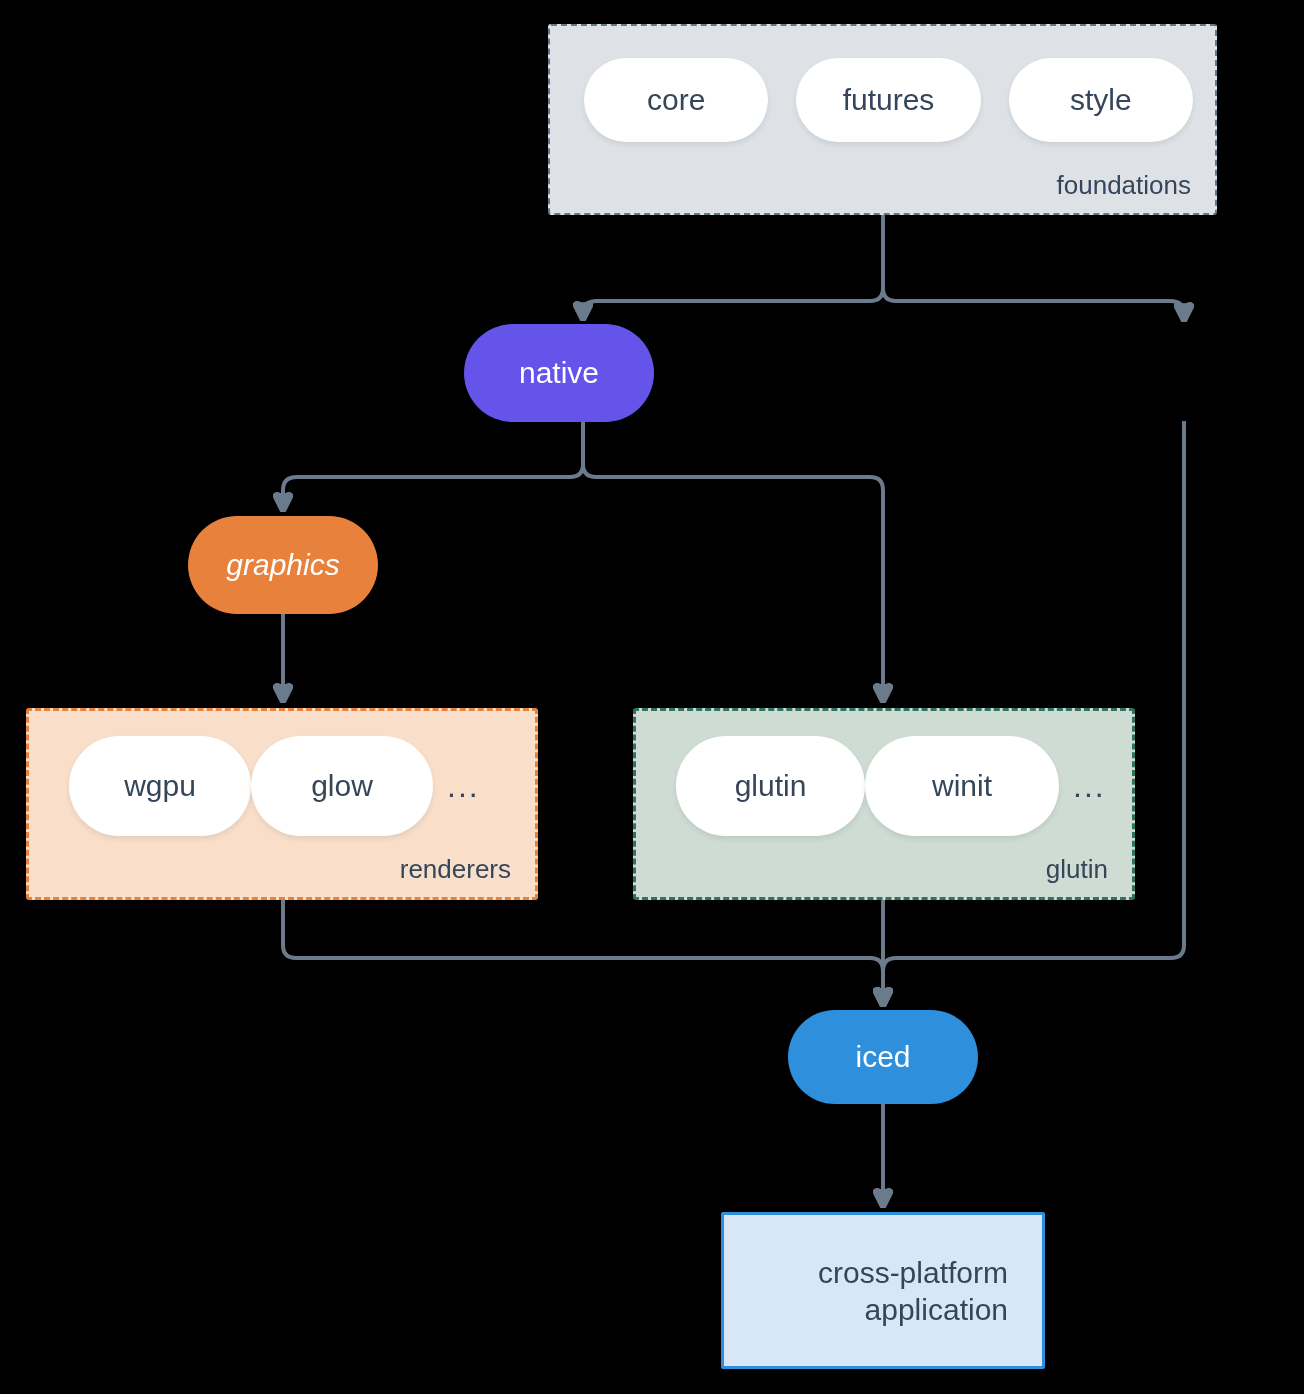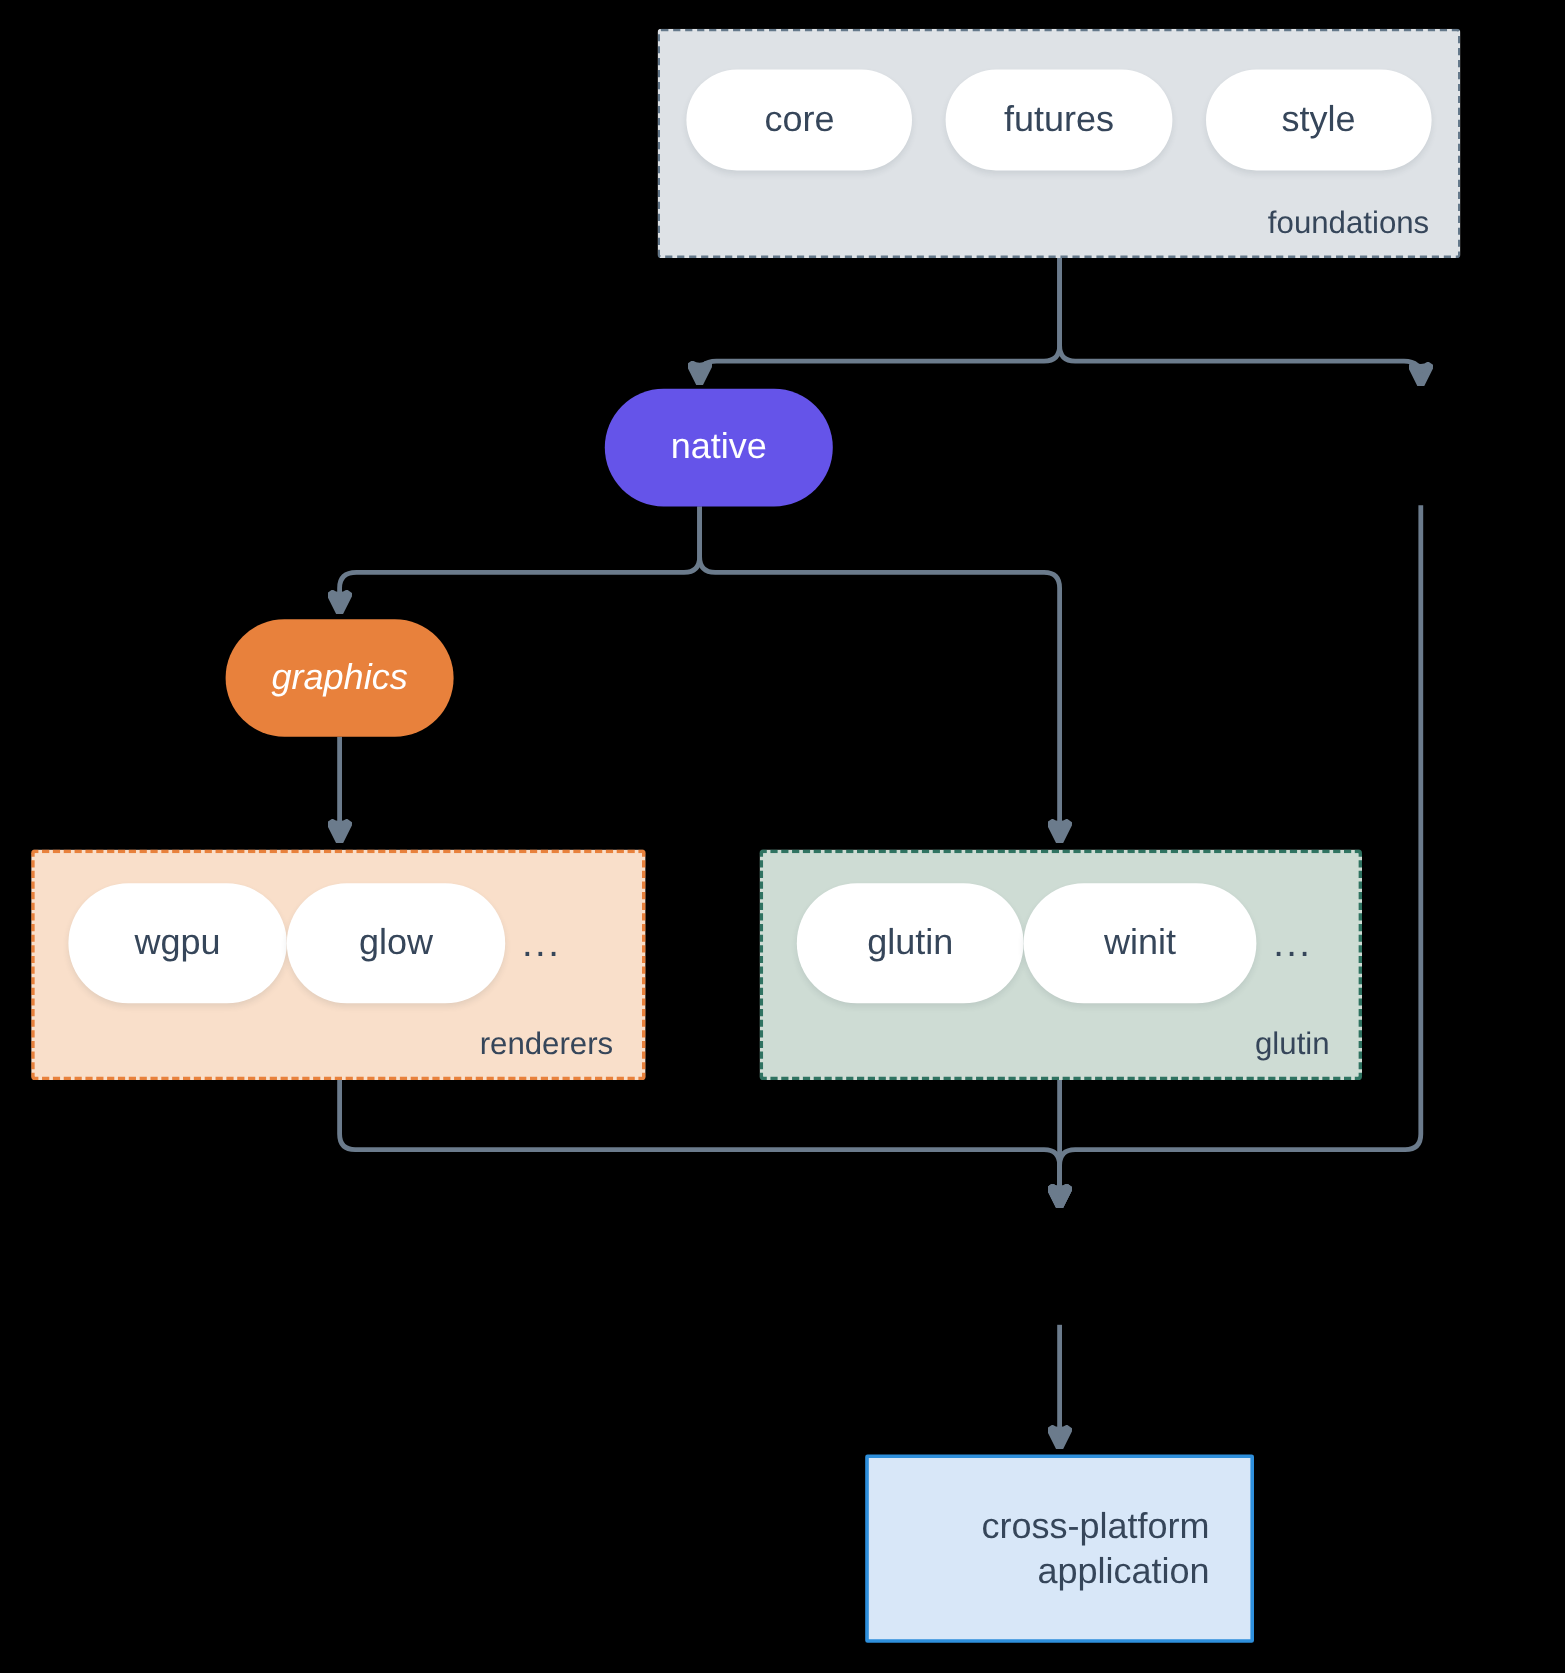--- a/index.html
+++ b/index.html
@@ -14,21 +14,21 @@
   .stage{
     position:relative; width:1304px; height:1394px; overflow:hidden;
     background:var(--background);
     font-family:"Liberation Sans","DejaVu Sans",sans-serif;
     color:var(--text-dark);
   }
   .connectors{position:absolute;left:0;top:0;width:1304px;height:1394px;}
   .connectors path{fill:none;stroke:var(--connector);stroke-width:4;}
   .arrowhead{fill:var(--connector);}
 
-  .group{position:absolute;box-sizing:border-box;border-radius:3px;}
+  .group{position:absolute;box-sizing:border-box;border-radius:3px;padding-left:12px;}
   .group-foundations{
     left:548px;top:24px;width:669px;height:191px;
     background:var(--foundations-bg);border:2px dashed var(--foundations-border);
   }
   .group-renderers{
     left:26px;top:708px;width:512px;height:192px;
     background:var(--renderers-bg);border:3px dashed var(--renderers-border);
   }
   .group-shells{
     left:633px;top:708px;width:502px;height:192px;
@@ -52,21 +52,21 @@
   .ellipsis{font-size:32px;color:var(--text-dark);margin-left:14px;letter-spacing:2px;}
   .group-label{
     position:absolute;right:24px;bottom:12px;
     font-size:26px;color:var(--text-dark);
   }
 
   .node{
     position:absolute;display:flex;align-items:center;justify-content:center;
     border-radius:999px;font-size:30px;color:var(--text-light);
   }
-  .node-native{left:504px;top:324px;width:190px;height:98px;background:var(--purple);text-align:right;}
+  .node-native{left:464px;top:324px;width:190px;height:98px;background:var(--purple);text-align:right;}
   .node-web{left:1090px;top:325px;width:187px;height:96px;background:var(--purple);}
   .node-graphics{left:188px;top:516px;width:190px;height:98px;background:var(--orange);font-style:italic;}
   .node-iced{left:788px;top:1010px;width:190px;height:94px;background:var(--blue);}
 
   .app-box{
     position:absolute;left:721px;top:1212px;width:324px;height:157px;
     box-sizing:border-box;background:var(--app-bg);border:3px solid var(--app-border);
     border-radius:2px;display:flex;align-items:center;justify-content:center;
   }
   .app-box .app-label{
@@ -118,18 +118,19 @@
 
   <div class="group group-shells">
     <div class="pill-row">
       <div class="pill pill-glutin">glutin</div>
       <div class="pill pill-winit">winit</div>
       <span class="ellipsis">...</span>
     </div>
     <div class="group-label">glutin</div>
   </div>
 
+  <div class="node node-iced">iced</div>
 
   <div class="app-box">
     <div class="app-label">cross-platform application</div>
   </div>
 
 </div>
 
 </body></html>

